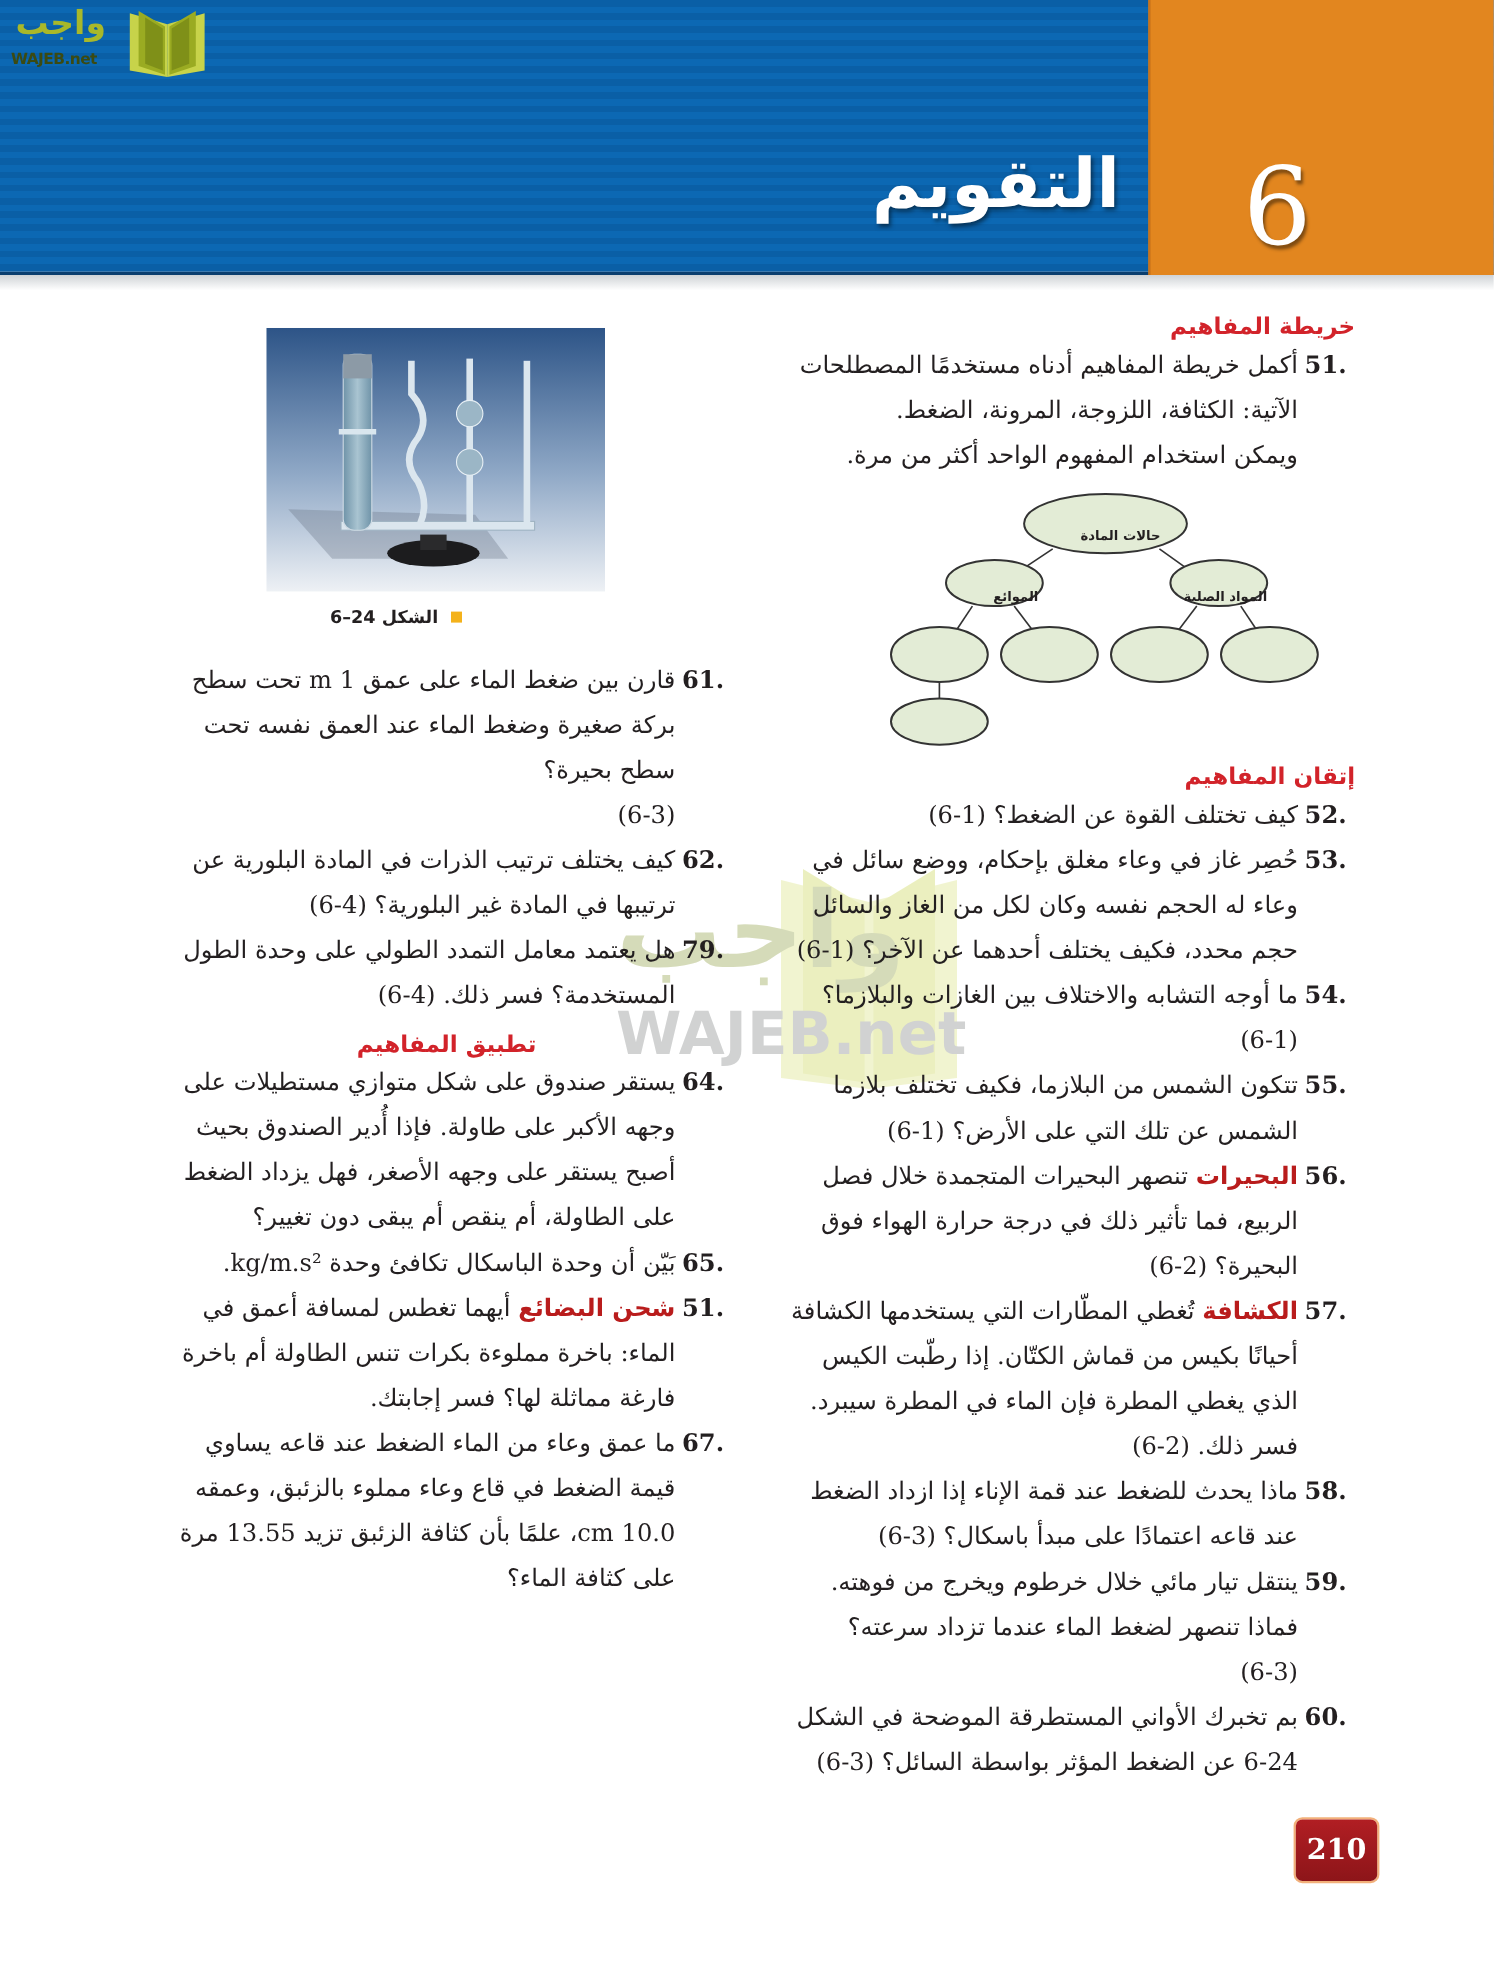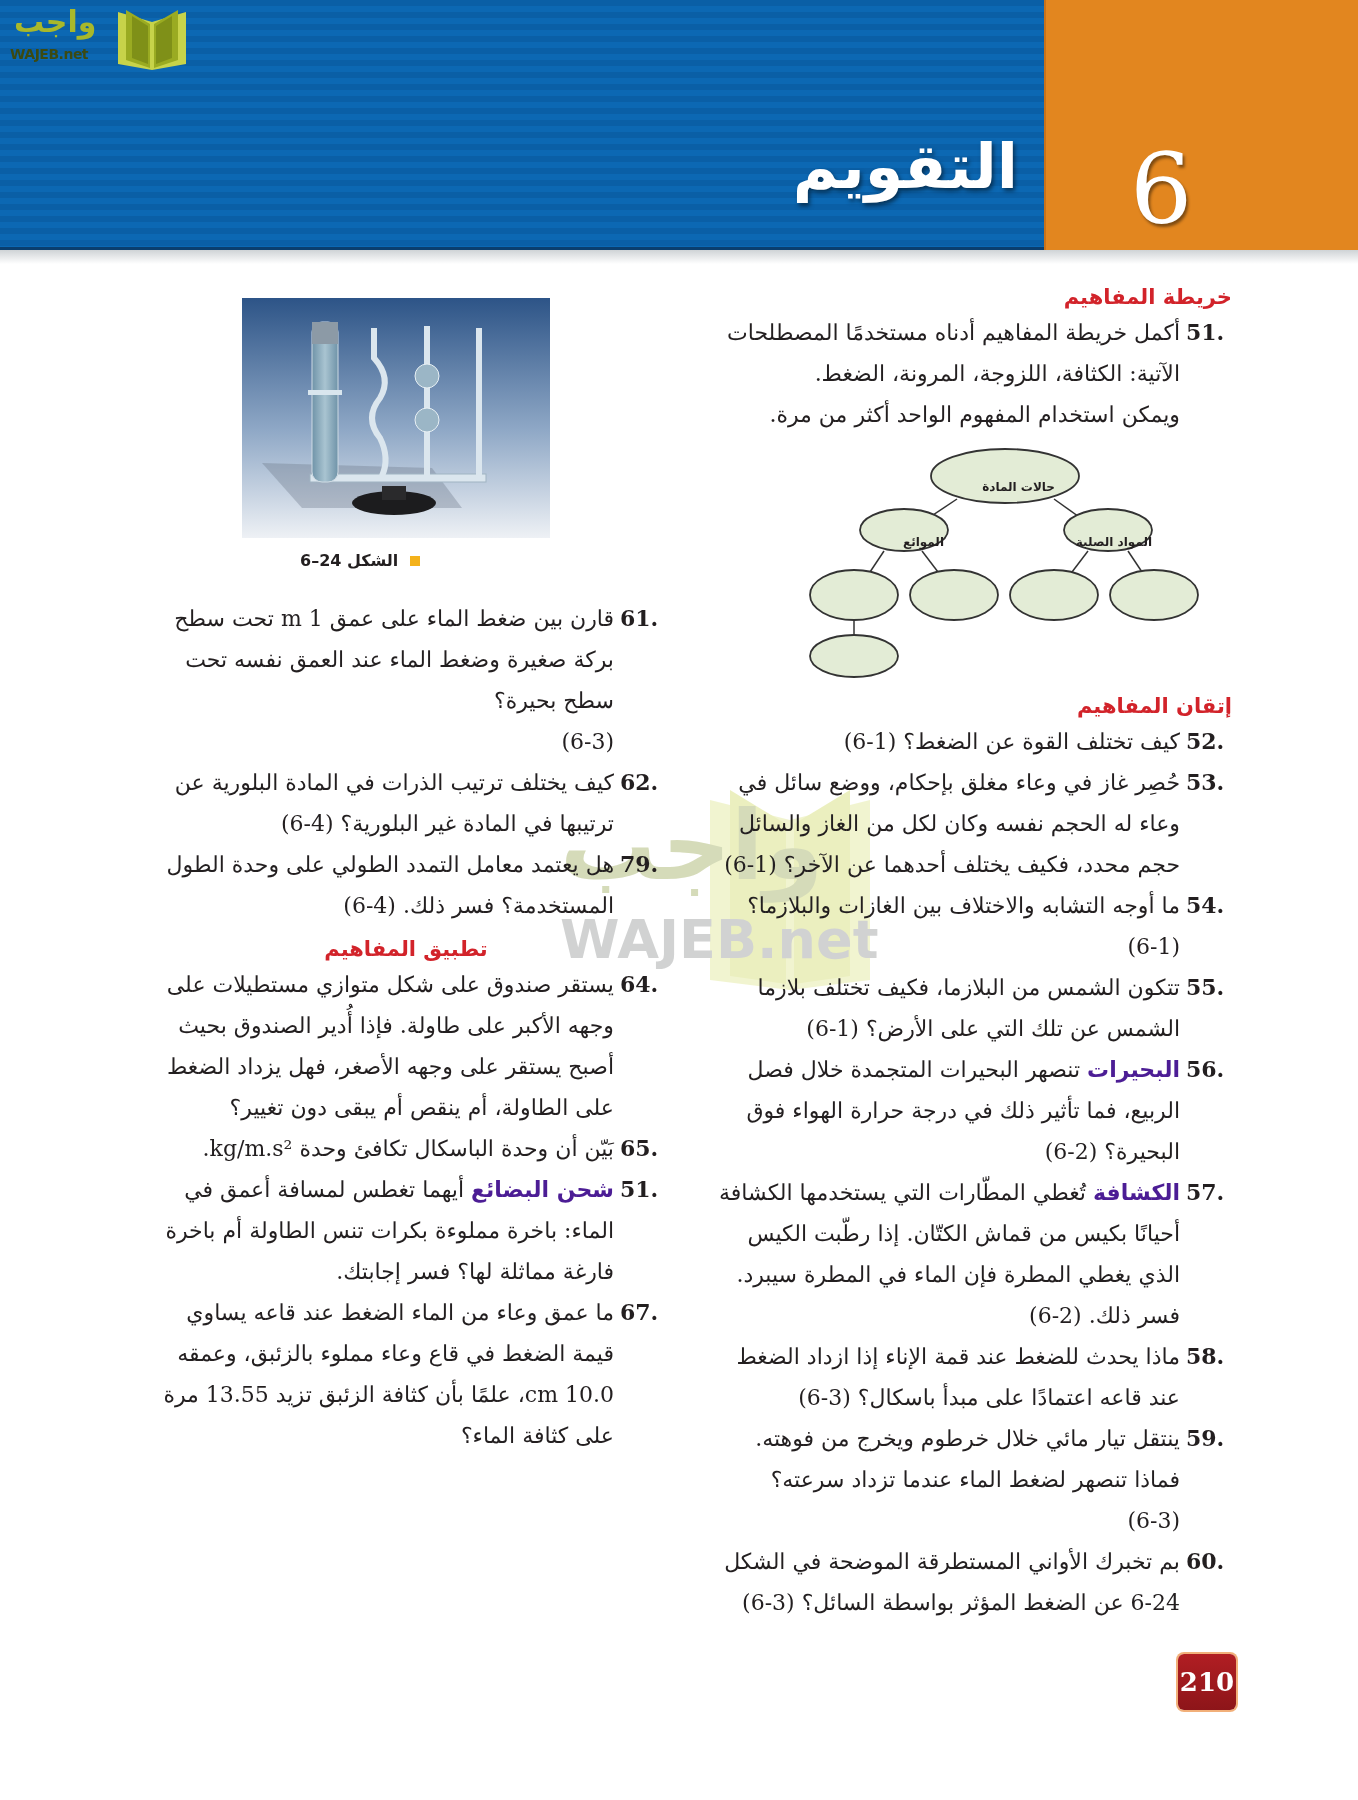--- a/index.html
+++ b/index.html
@@ -60,21 +60,21 @@
 
   .section-title {
     font-family: "DejaVu Sans", sans-serif; font-weight: bold;
     color: #d2232a; font-size: 21px; line-height: 30px;
   }
   .q { position: relative; padding-right: 52px; }
   .q-num {
     position: absolute; right: 0; top: 0; font-weight: bold;
     font-family: "DejaVu Serif", serif; direction: ltr; width: 46px; text-align: left;
   }
-  .q-kw { color: #4c1d95; font-family: "DejaVu Sans", sans-serif; font-weight: bold; text-align: center; }
+  .q-kw { color: #b91c1c; font-family: "DejaVu Sans", sans-serif; font-weight: bold; text-align: center; }
   .q-body { text-align: justify; }
   .q-ref { direction: ltr; unicode-bidi: embed; display: inline-block; }
   .ltr { direction: ltr; unicode-bidi: embed; display: inline-block; }
 
   
   .concept-map { position: relative; width: 440px; height: 240px; margin: 4px 0 12px 40px; direction: ltr; }
   .concept-map svg { position: absolute; left: 0; top: 0; }
   .node-label {
     position: absolute; font-family: "DejaVu Sans", sans-serif; font-weight: bold;
     font-size: 12px; color: #231f20; direction: rtl; 
@@ -83,21 +83,21 @@
   
   .figure { position: absolute; left: 242px; top: 298px; width: 308px; height: 240px; overflow: hidden; }
   .figure-caption {
     position: absolute; left: 300px; top: 551px; direction: rtl;
     font-family: "DejaVu Sans", sans-serif; font-weight: bold; font-size: 16px;
   }
   .caption-marker { display: inline-block; width: 10px; height: 10px; background: #f4b21b; margin-left: 6px; }
 
   
   .page-num {
-    position: absolute; left: 1178px; top: 1654px; width: 58px; height: 56px;
+    position: absolute; left: 1178px; top: 1654px; width: 74px; height: 56px;
     background: linear-gradient(180deg, #b11e23, #8d1519);
     border-radius: 6px; box-shadow: 0 0 0 2px #f2b07a;
     color: #ffffff; font-family: "DejaVu Serif", serif; font-weight: bold;
     font-size: 26px; line-height: 56px; text-align: center;
   }
 
   
   .watermark { position: absolute; left: 560px; top: 780px; width: 420px; height: 220px; pointer-events: none; opacity: 0.35; }
   .wm-text-ar {
     position: absolute; left: 0; top: 10px; font-family: "DejaVu Sans", sans-serif; font-weight: bold;

